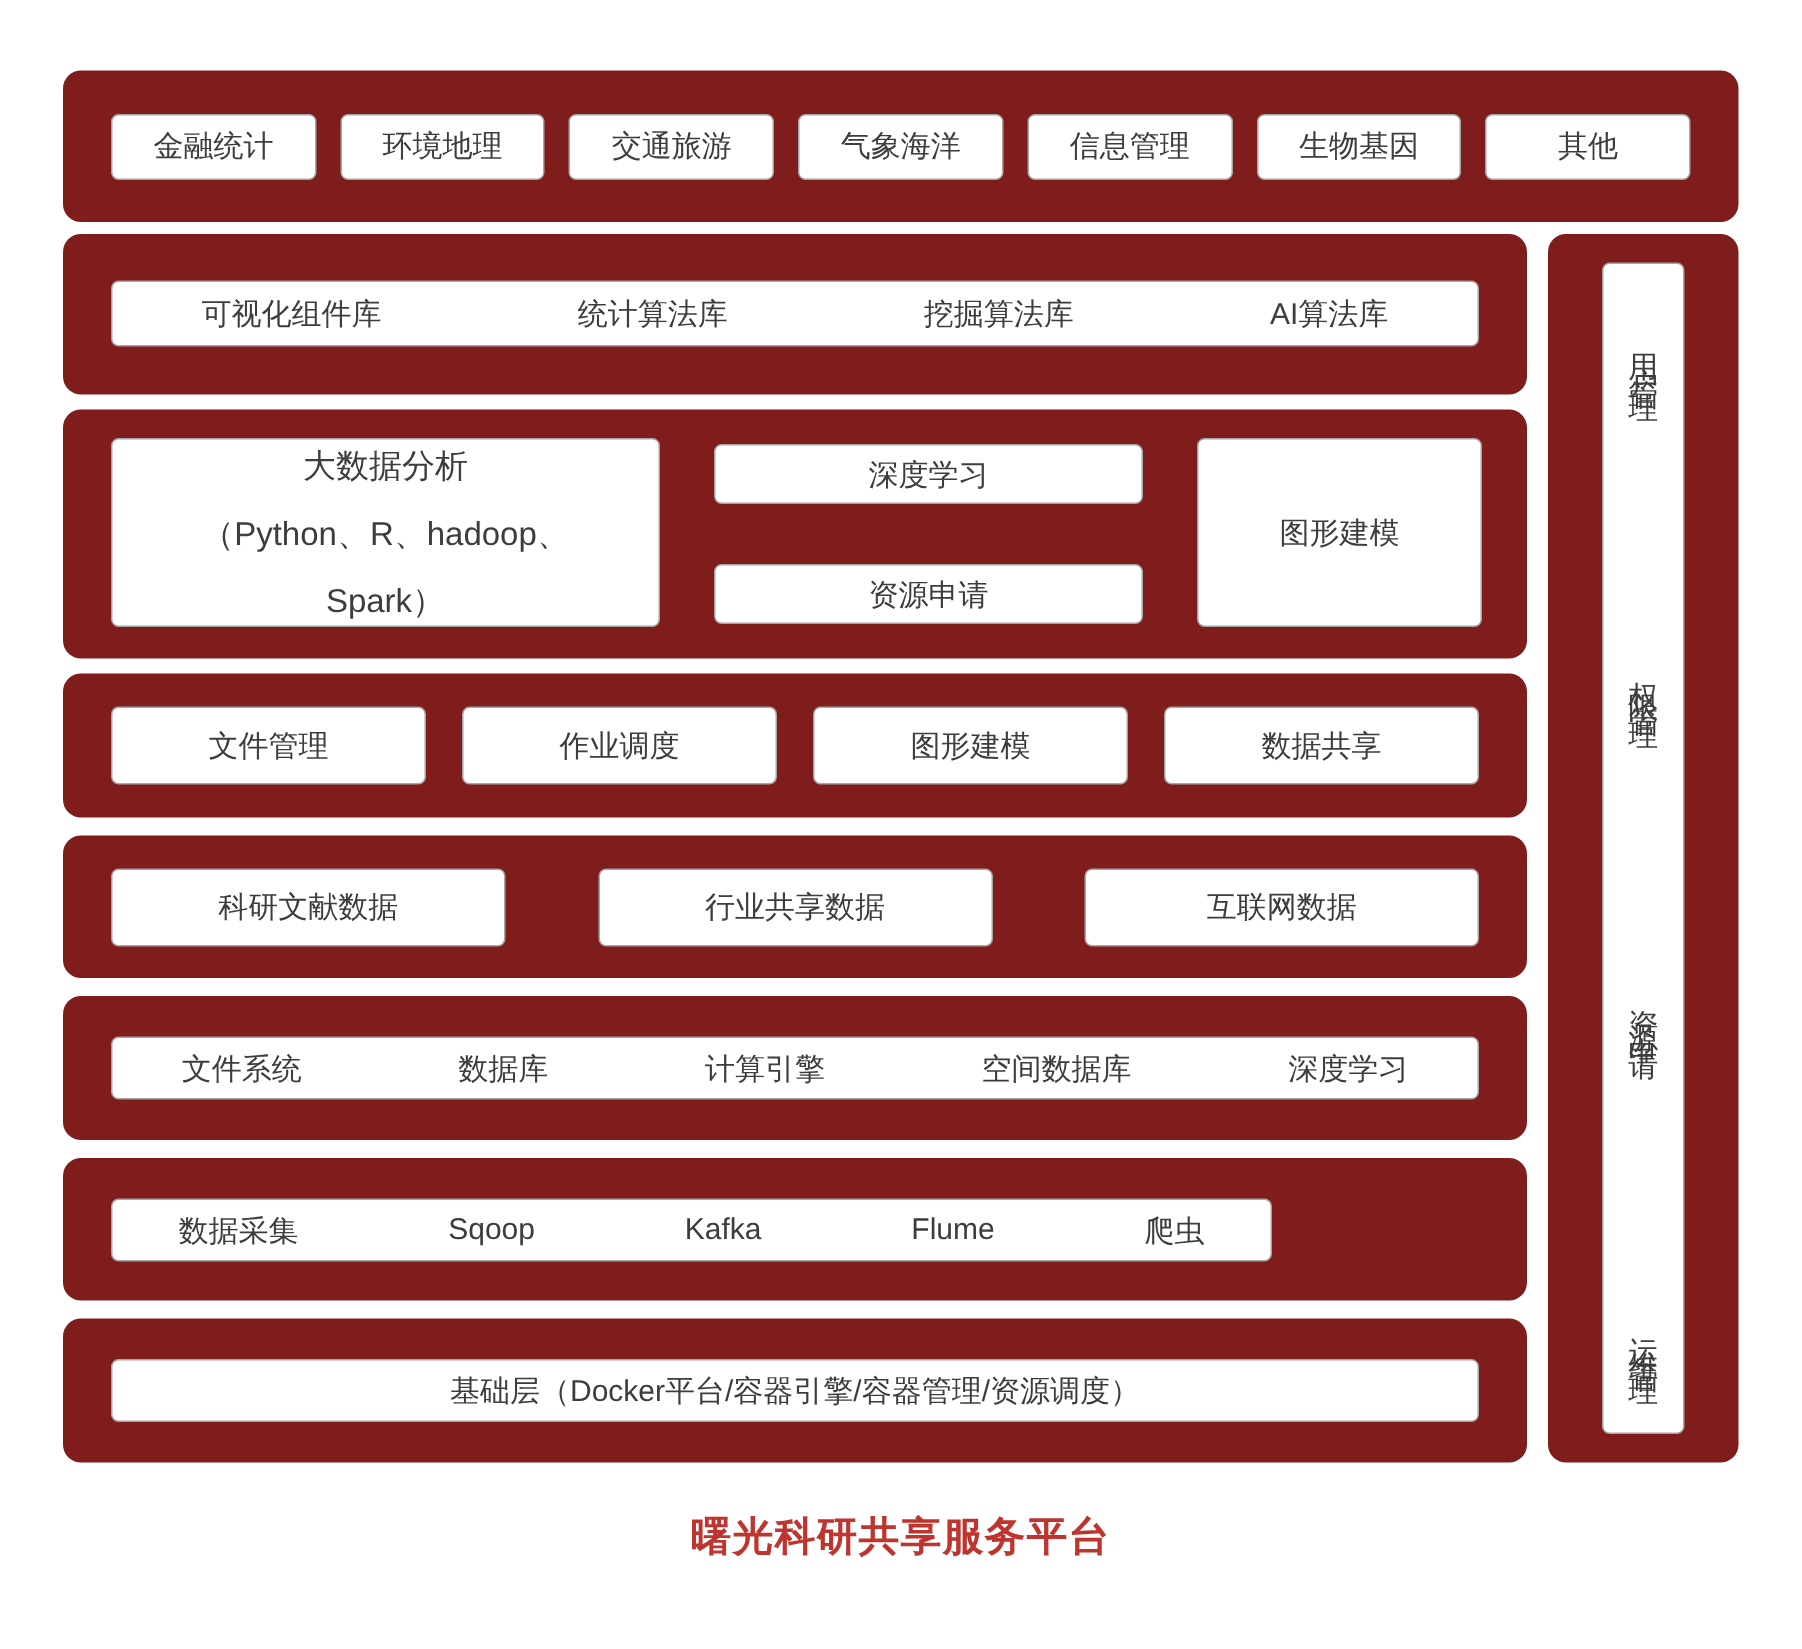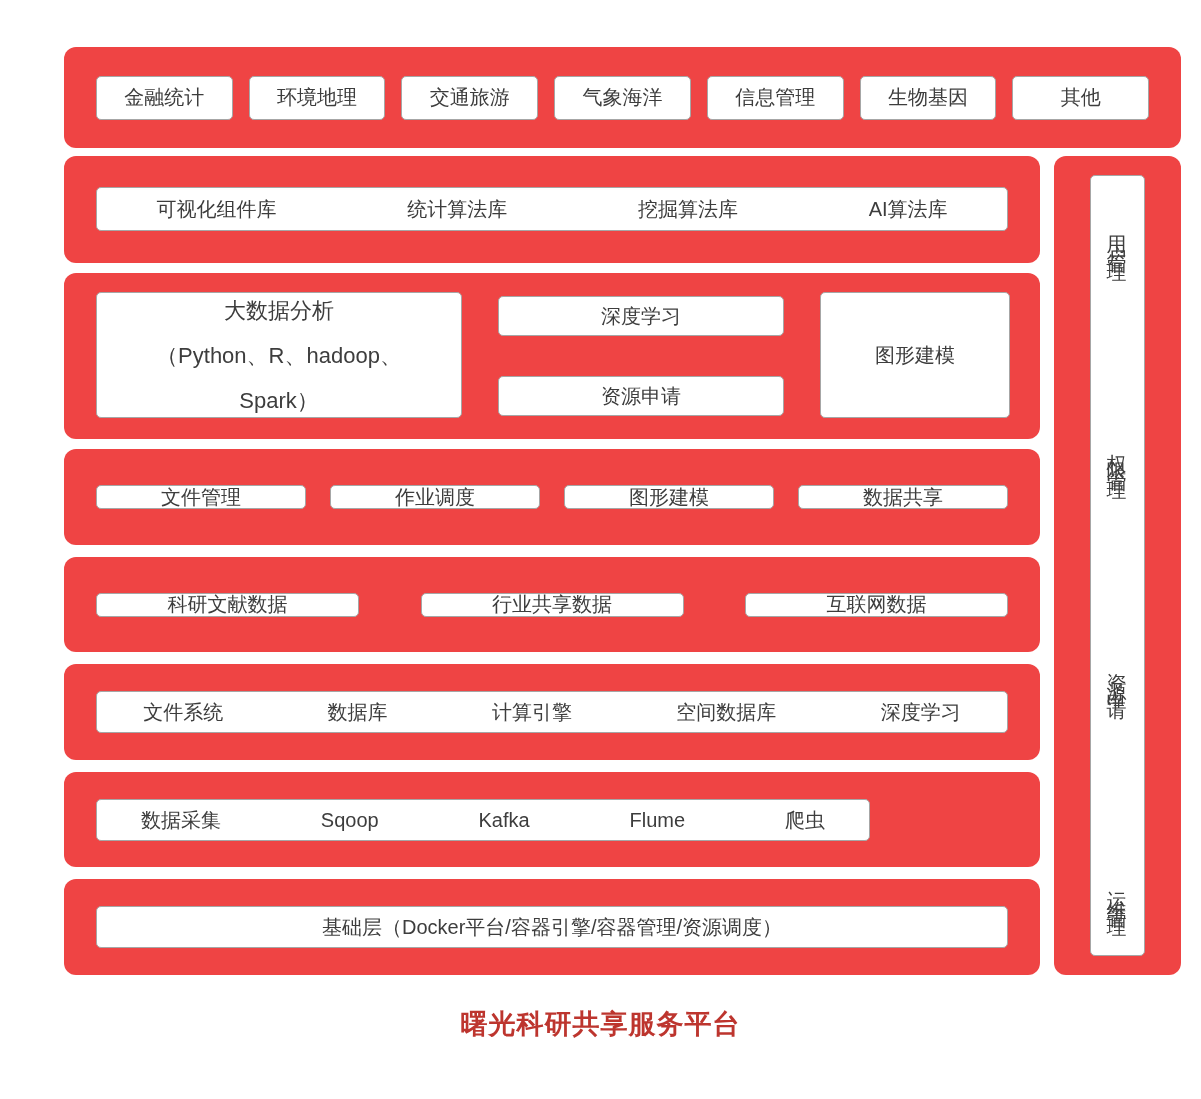--- a/index.html
+++ b/index.html
@@ -3,35 +3,35 @@
 <meta charset="utf-8">
 <style>
   * { margin:0; padding:0; box-sizing:border-box; }
   html,body { background:#ffffff; }
   body { font-family:"Liberation Sans","DejaVu Sans",sans-serif; }
   .canvas {
     position:relative; width:1201px; height:1099px;
     background:#ffffff; overflow:hidden;
   }
   .band {
-    position:absolute; background:#ef4444; border-radius:12px;margin-left:22px;
+    position:absolute; background:#7f1d1d; border-radius:12px;
   }
   .wbox {
     background:#ffffff; border:1px solid #a6a6a6; border-radius:5px;
     display:flex; align-items:center; justify-content:center;
     color:#3d3d3d; font-size:20px; white-space:nowrap;
   }
   .abs { position:absolute;gap:12px; }
   .hstack { display:flex; align-items:center; }
   .pad32 { padding:0 32px; }
   .gap16 { gap:16px; }
   .gap24 { gap:24px; }
   .grow { flex:1; }
   .h44 { height:44px; }
-  .h40 { height:24px; }
+  .h40 { height:52px; }
   .spread { justify-content:space-around; }
   .between { justify-content:space-between; }
   .col { flex-direction:column; }
   .bigtext { font-size:22px; line-height:33px; }
   .vtext {
     writing-mode:vertical-rl; text-orientation:upright;
     letter-spacing:9px; font-size:20px; color:#3d3d3d;
   }
   .page-title {
     position:absolute; left:0; width:1201px; top:1006px;

